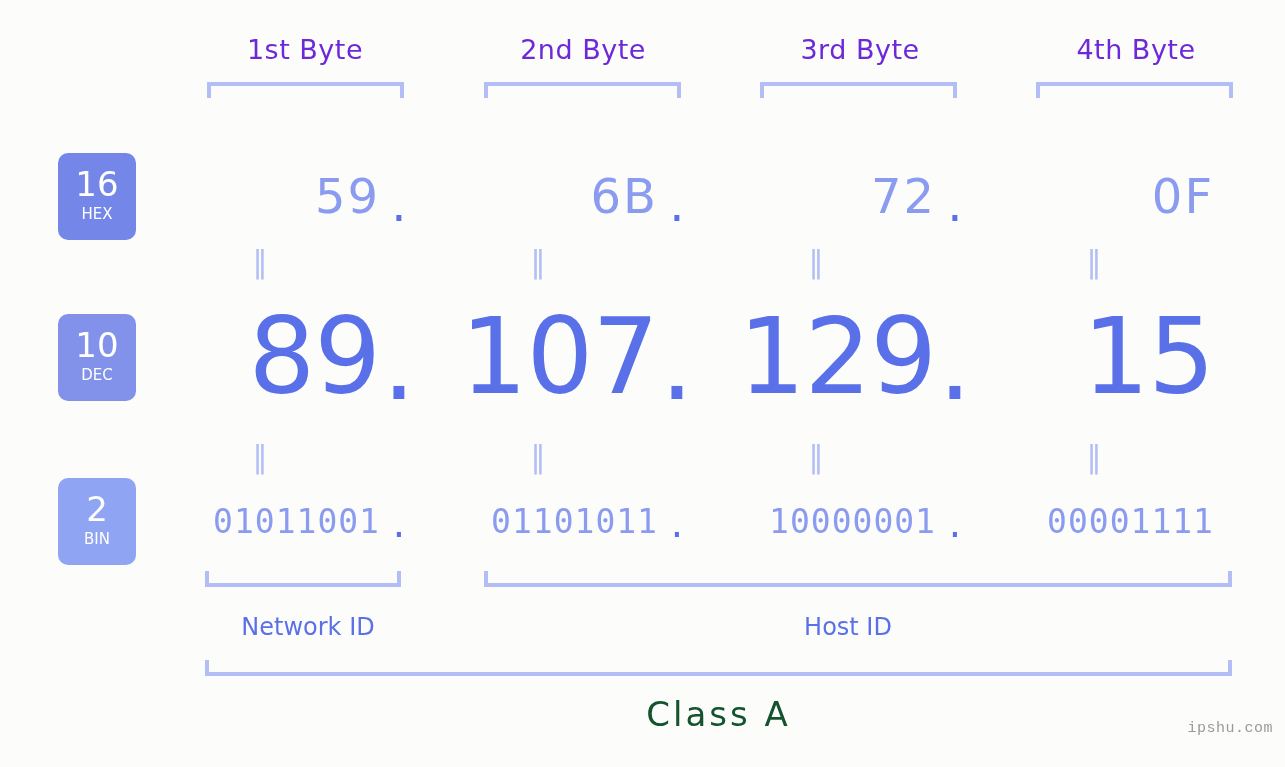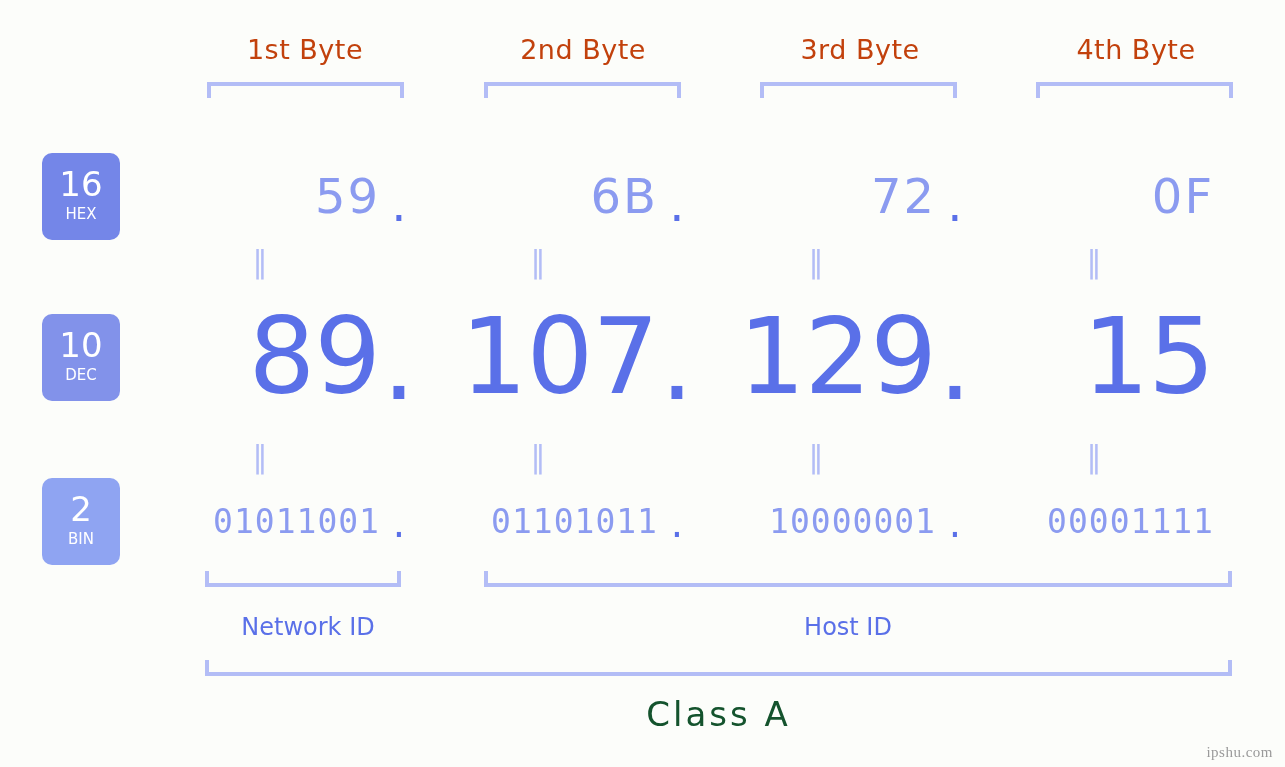--- a/index.html
+++ b/index.html
@@ -19,21 +19,21 @@
     inset: 0;
   }
 
   
   .byte-label {
     position: absolute;
     top: 34px;
     width: 240px;
     text-align: center;
     font-size: 27px;
-    color: #c2410c;
+    color: #6d28d9;
     font-family: "DejaVu Sans", sans-serif;
     letter-spacing: 0.5px;
     white-space: nowrap;
   }
 
   
   .bracket {
     position: absolute;
     border-left: 4px solid #b3bdf6;
     border-right: 4px solid #b3bdf6;
@@ -44,21 +44,21 @@
     height: 16px;
   }
   .bracket.up {             
     border-bottom: 4px solid #b3bdf6;
     height: 16px;
   }
 
   
   .badge {
     position: absolute;
-    left: 42px;
+    left: 58px;
     width: 78px;
     height: 87px;
     border-radius: 10px;
     color: #ffffff;
     display: flex;
     flex-direction: column;
     align-items: center;
     justify-content: center;
     box-sizing: border-box;
   }
@@ -187,24 +187,24 @@
     font-size: 34px;
     color: #14532d;
     font-family: "DejaVu Sans", sans-serif;
     letter-spacing: 3px;
     white-space: nowrap;
   }
 
   .watermark {
     position: absolute;
     right: 12px;
-    bottom: 6px;
+    bottom: 30px;
     font-size: 15px;
     color: #9a9a9a;
-    font-family: Liberation Serif, serif;
+    font-family: Liberation Mono, monospace;
     letter-spacing: 0.5px;
   }
 </style>
 </head>
 <body>
 
 <div class="stage">
 
   <div class="byte-label" style="left:185px;">1st Byte</div>
   <div class="byte-label" style="left:463px;">2nd Byte</div>

